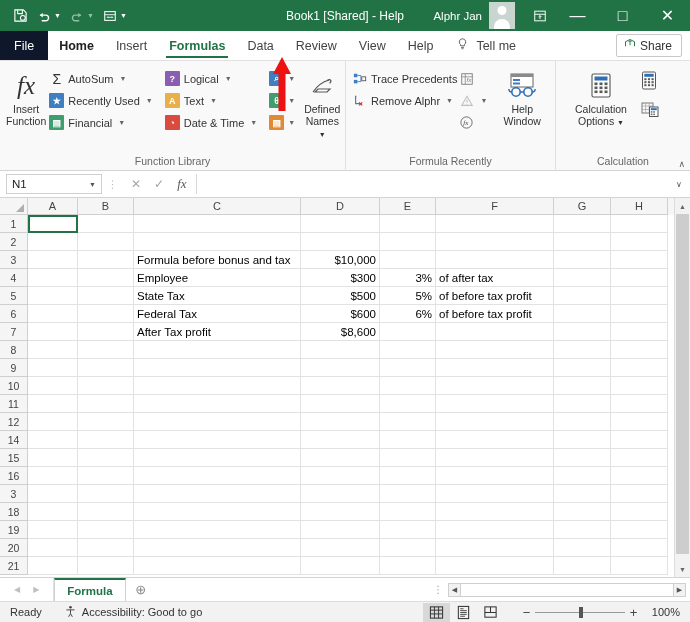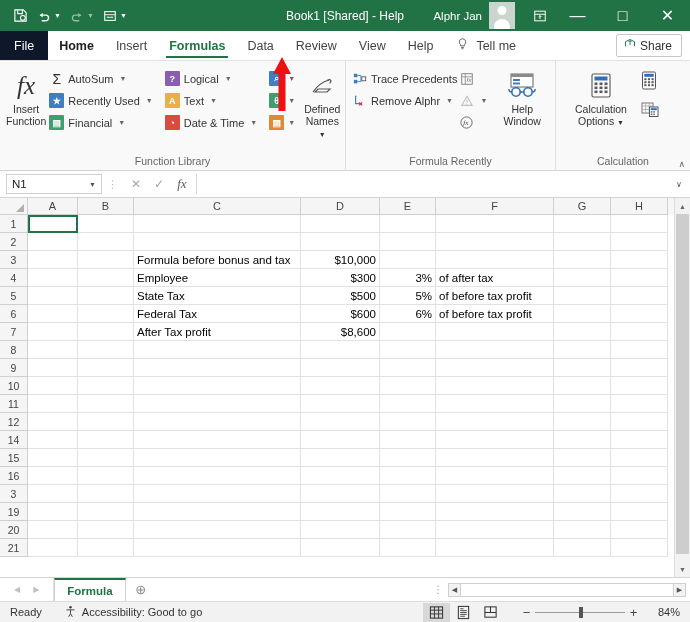--- a/index.html
+++ b/index.html
@@ -709,20 +709,31 @@
               <div class="cell" style="width: 50px;"></div>
               <div class="cell" style="width: 56px;"></div>
               <div class="cell" style="width: 167px;"></div>
               <div class="cell num" style="width: 79px;"></div>
               <div class="cell num" style="width: 56px;"></div>
               <div class="cell" style="width: 118px;"></div>
               <div class="cell" style="width: 57px;"></div>
               <div class="cell" style="width: 57px;"></div>
             </div>
             <div class="row">
+              <div class="rh">18</div>
+              <div class="cell" style="width: 50px;"></div>
+              <div class="cell" style="width: 56px;"></div>
+              <div class="cell" style="width: 167px;"></div>
+              <div class="cell num" style="width: 79px;"></div>
+              <div class="cell num" style="width: 56px;"></div>
+              <div class="cell" style="width: 118px;"></div>
+              <div class="cell" style="width: 57px;"></div>
+              <div class="cell" style="width: 57px;"></div>
+            </div>
+            <div class="row">
               <div class="rh">19</div>
               <div class="cell" style="width: 50px;"></div>
               <div class="cell" style="width: 56px;"></div>
               <div class="cell" style="width: 167px;"></div>
               <div class="cell num" style="width: 79px;"></div>
               <div class="cell num" style="width: 56px;"></div>
               <div class="cell" style="width: 118px;"></div>
               <div class="cell" style="width: 57px;"></div>
               <div class="cell" style="width: 57px;"></div>
             </div>
@@ -805,21 +816,21 @@
             <path d="M8 2v6M2 8h12" stroke="#333" stroke-width="1.1"></path>
           </svg>
       </span>
       <span class="zoomctl">
         <span class="z-sign">−</span>
         <span class="z-track">
           <span class="z-thumb"></span>
         </span>
         <span class="z-sign">+</span>
       </span>
-      <span class="z-pct">84%</span>
+      <span class="z-pct">100%</span>
     </div>
   </div>
 
   <div class="annot-arrow">
     <svg width="20" height="54" viewBox="0 0 20 54">
       <polygon points="10,0 19,17 13.5,17 13.5,54 6.5,54 6.5,17 1,17" fill="#ee1111"></polygon>
     </svg>
   </div>
 
 </div>

